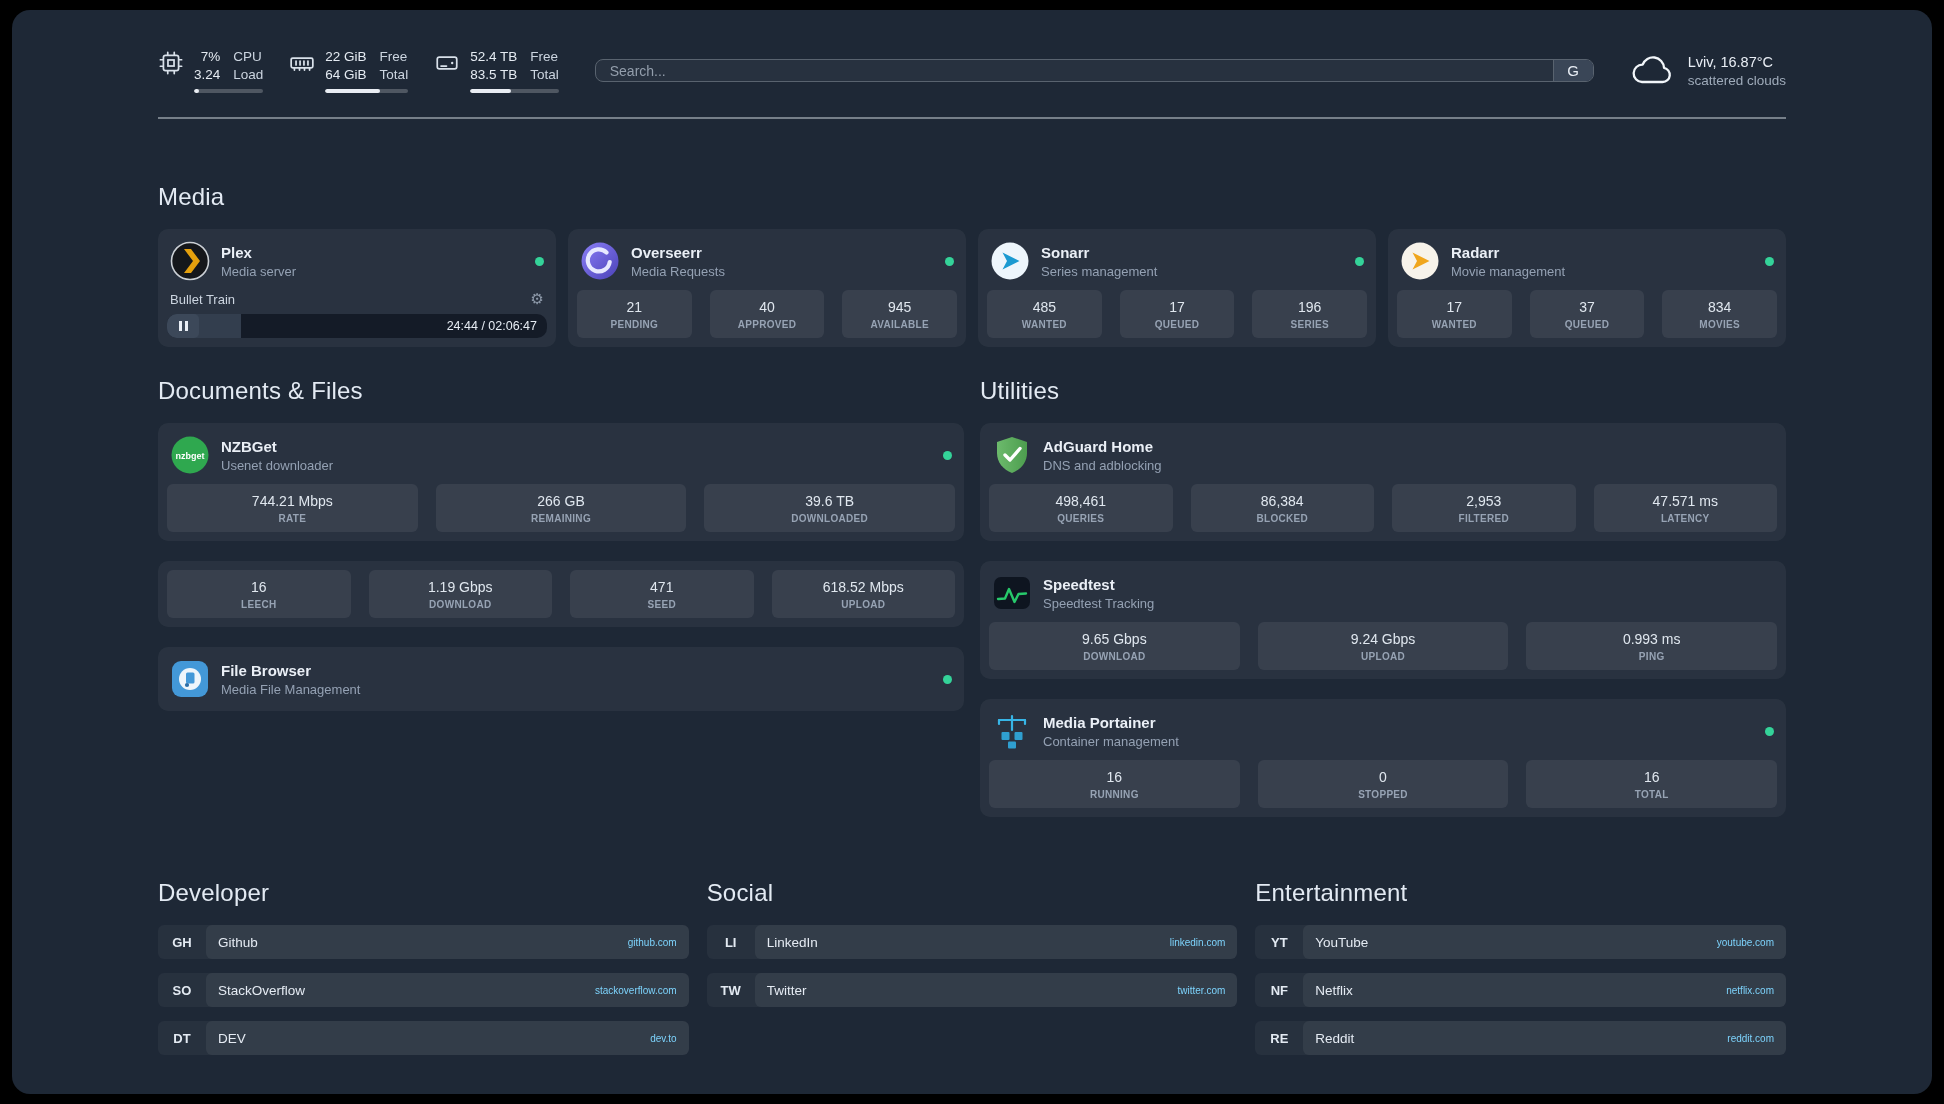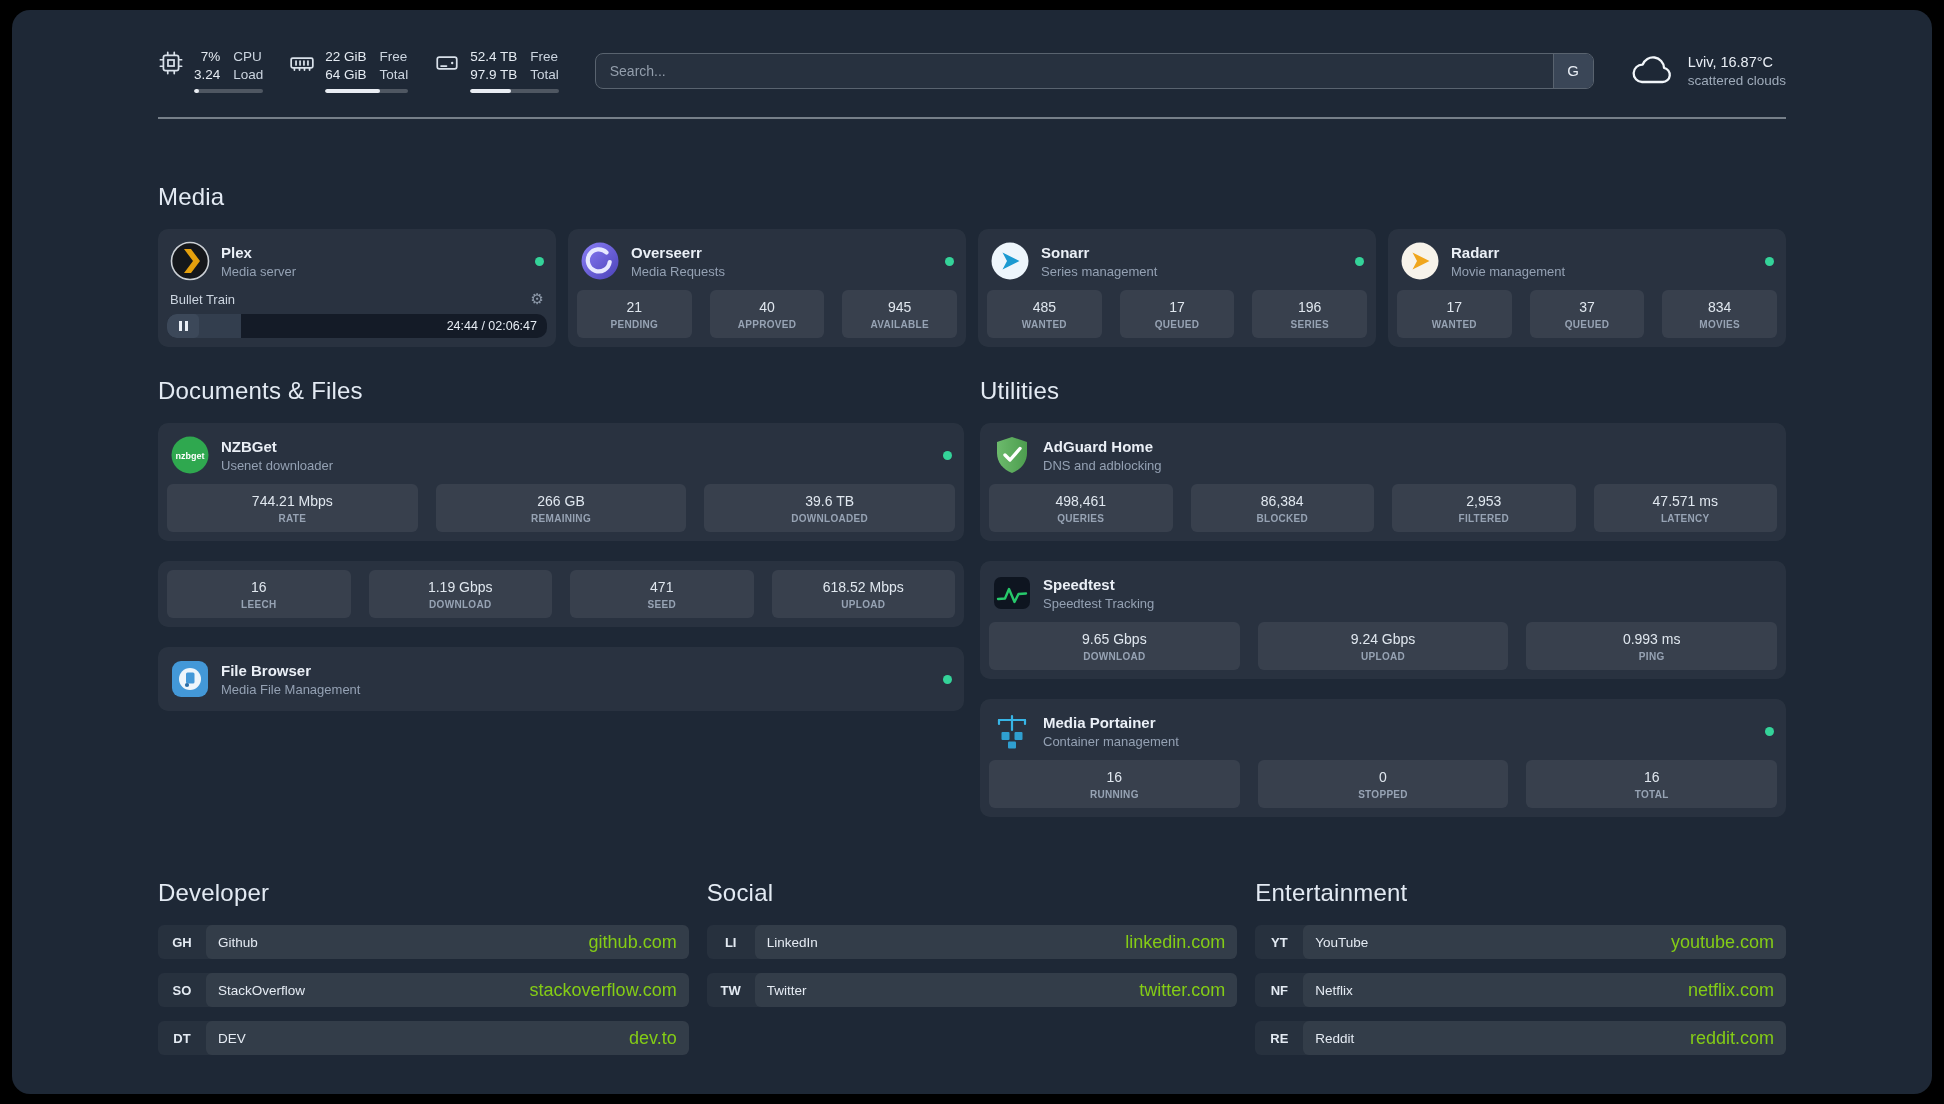--- a/index.html
+++ b/index.html
@@ -14,21 +14,21 @@
   .res{display:flex;align-items:flex-start;gap:10px}
   .res-icon{color:#d9e1ea;margin-top:2px;line-height:0}
   .res-body{display:flex;flex-direction:column}
   .res-grid{display:flex;gap:13px;font-size:13.5px;line-height:1.34}
   .res-col{display:flex;flex-direction:column}
   .res-col.vals{align-items:flex-end;color:#e5ebf2}
   .res-col.labs{color:#ccd5e0}
   .res-bar{margin-top:5px;height:4px;background:rgba(255,255,255,.22);border-radius:2px;overflow:hidden}
   .res-fill{height:100%;background:#e9edf3;border-radius:2px}
 
-  .search{flex:1;display:flex;height:36px;border:1px solid #59636f;border-radius:8px;background:#27313f;overflow:hidden;margin:0 10px}
+  .search{flex:1;display:flex;height:23px;border:1px solid #59636f;border-radius:8px;background:#27313f;overflow:hidden;margin:0 10px}
   .search input{flex:1;background:transparent;border:none;outline:none;color:#e6ecf3;font-size:14px;padding:0 14px;font-family:inherit}
   .search input::placeholder{color:#939eac}
   .search-provider{width:40px;border:none;border-left:1px solid #59636f;background:#3a4657;color:#e9eef5;font-size:15px;font-family:inherit;cursor:pointer}
 
   .weather{display:flex;align-items:center;gap:12px}
   .weather-icon{line-height:0}
   .weather-loc{font-size:14.5px;color:#e9eef5}
   .weather-cond{font-size:13.5px;color:#9fabba;margin-top:3px}
 
   .divider{margin-top:24px;border-bottom:2px solid rgba(226,232,240,.45)}
@@ -66,21 +66,21 @@
   .col .section-title{margin-bottom:18px}
   .col .card{margin-bottom:20px}
 
   
   .bottom{display:grid;grid-template-columns:1fr 1fr 1fr;gap:18px;margin-top:42px}
   .bottom .section-title{margin-bottom:18px}
   .bm-row{display:flex;align-items:stretch;height:34px;margin-bottom:14px;border-radius:6px;background:rgba(255,255,255,.045);cursor:pointer}
   .bm-abbr{width:48px;display:flex;align-items:center;justify-content:center;font-size:13px;font-weight:600;color:#e3eaf2}
   .bm-main{flex:1;display:flex;align-items:center;justify-content:space-between;background:rgba(255,255,255,.06);border-radius:6px;padding:0 12px}
   .bm-name{font-size:13.5px;color:#e5ebf3}
-  .bm-url{font-size:18px;color:#84cc16}
+  .bm-url{font-size:10px;color:#7dd3fc}
 </style>
 </head>
 <body>
 
 <div class="frame">
 <div class="page">
 <div class="content">
 
   <div class="topbar">
 
@@ -139,21 +139,21 @@
         <svg width="26" height="26" viewBox="0 0 24 24" fill="none" stroke="currentColor" stroke-width="1.6" stroke-linecap="round">
                 <rect x="3" y="6.5" width="18" height="11" rx="2"></rect>
                 <circle cx="16.8" cy="12" r="1.1" fill="currentColor" stroke="none"></circle>
                 <path d="M6.5 14.8h5"></path>
               </svg>
       </span>
       <div class="res-body">
         <div class="res-grid">
           <div class="res-col vals">
             <span>52.4 TB</span>
-            <span>97.9 TB</span>
+            <span>83.5 TB</span>
           </div>
           <div class="res-col labs">
             <span>Free</span>
             <span>Total</span>
           </div>
         </div>
         <div class="res-bar">
                 <div class="res-fill" style="width: 46%;"></div>
               </div>
       </div>

